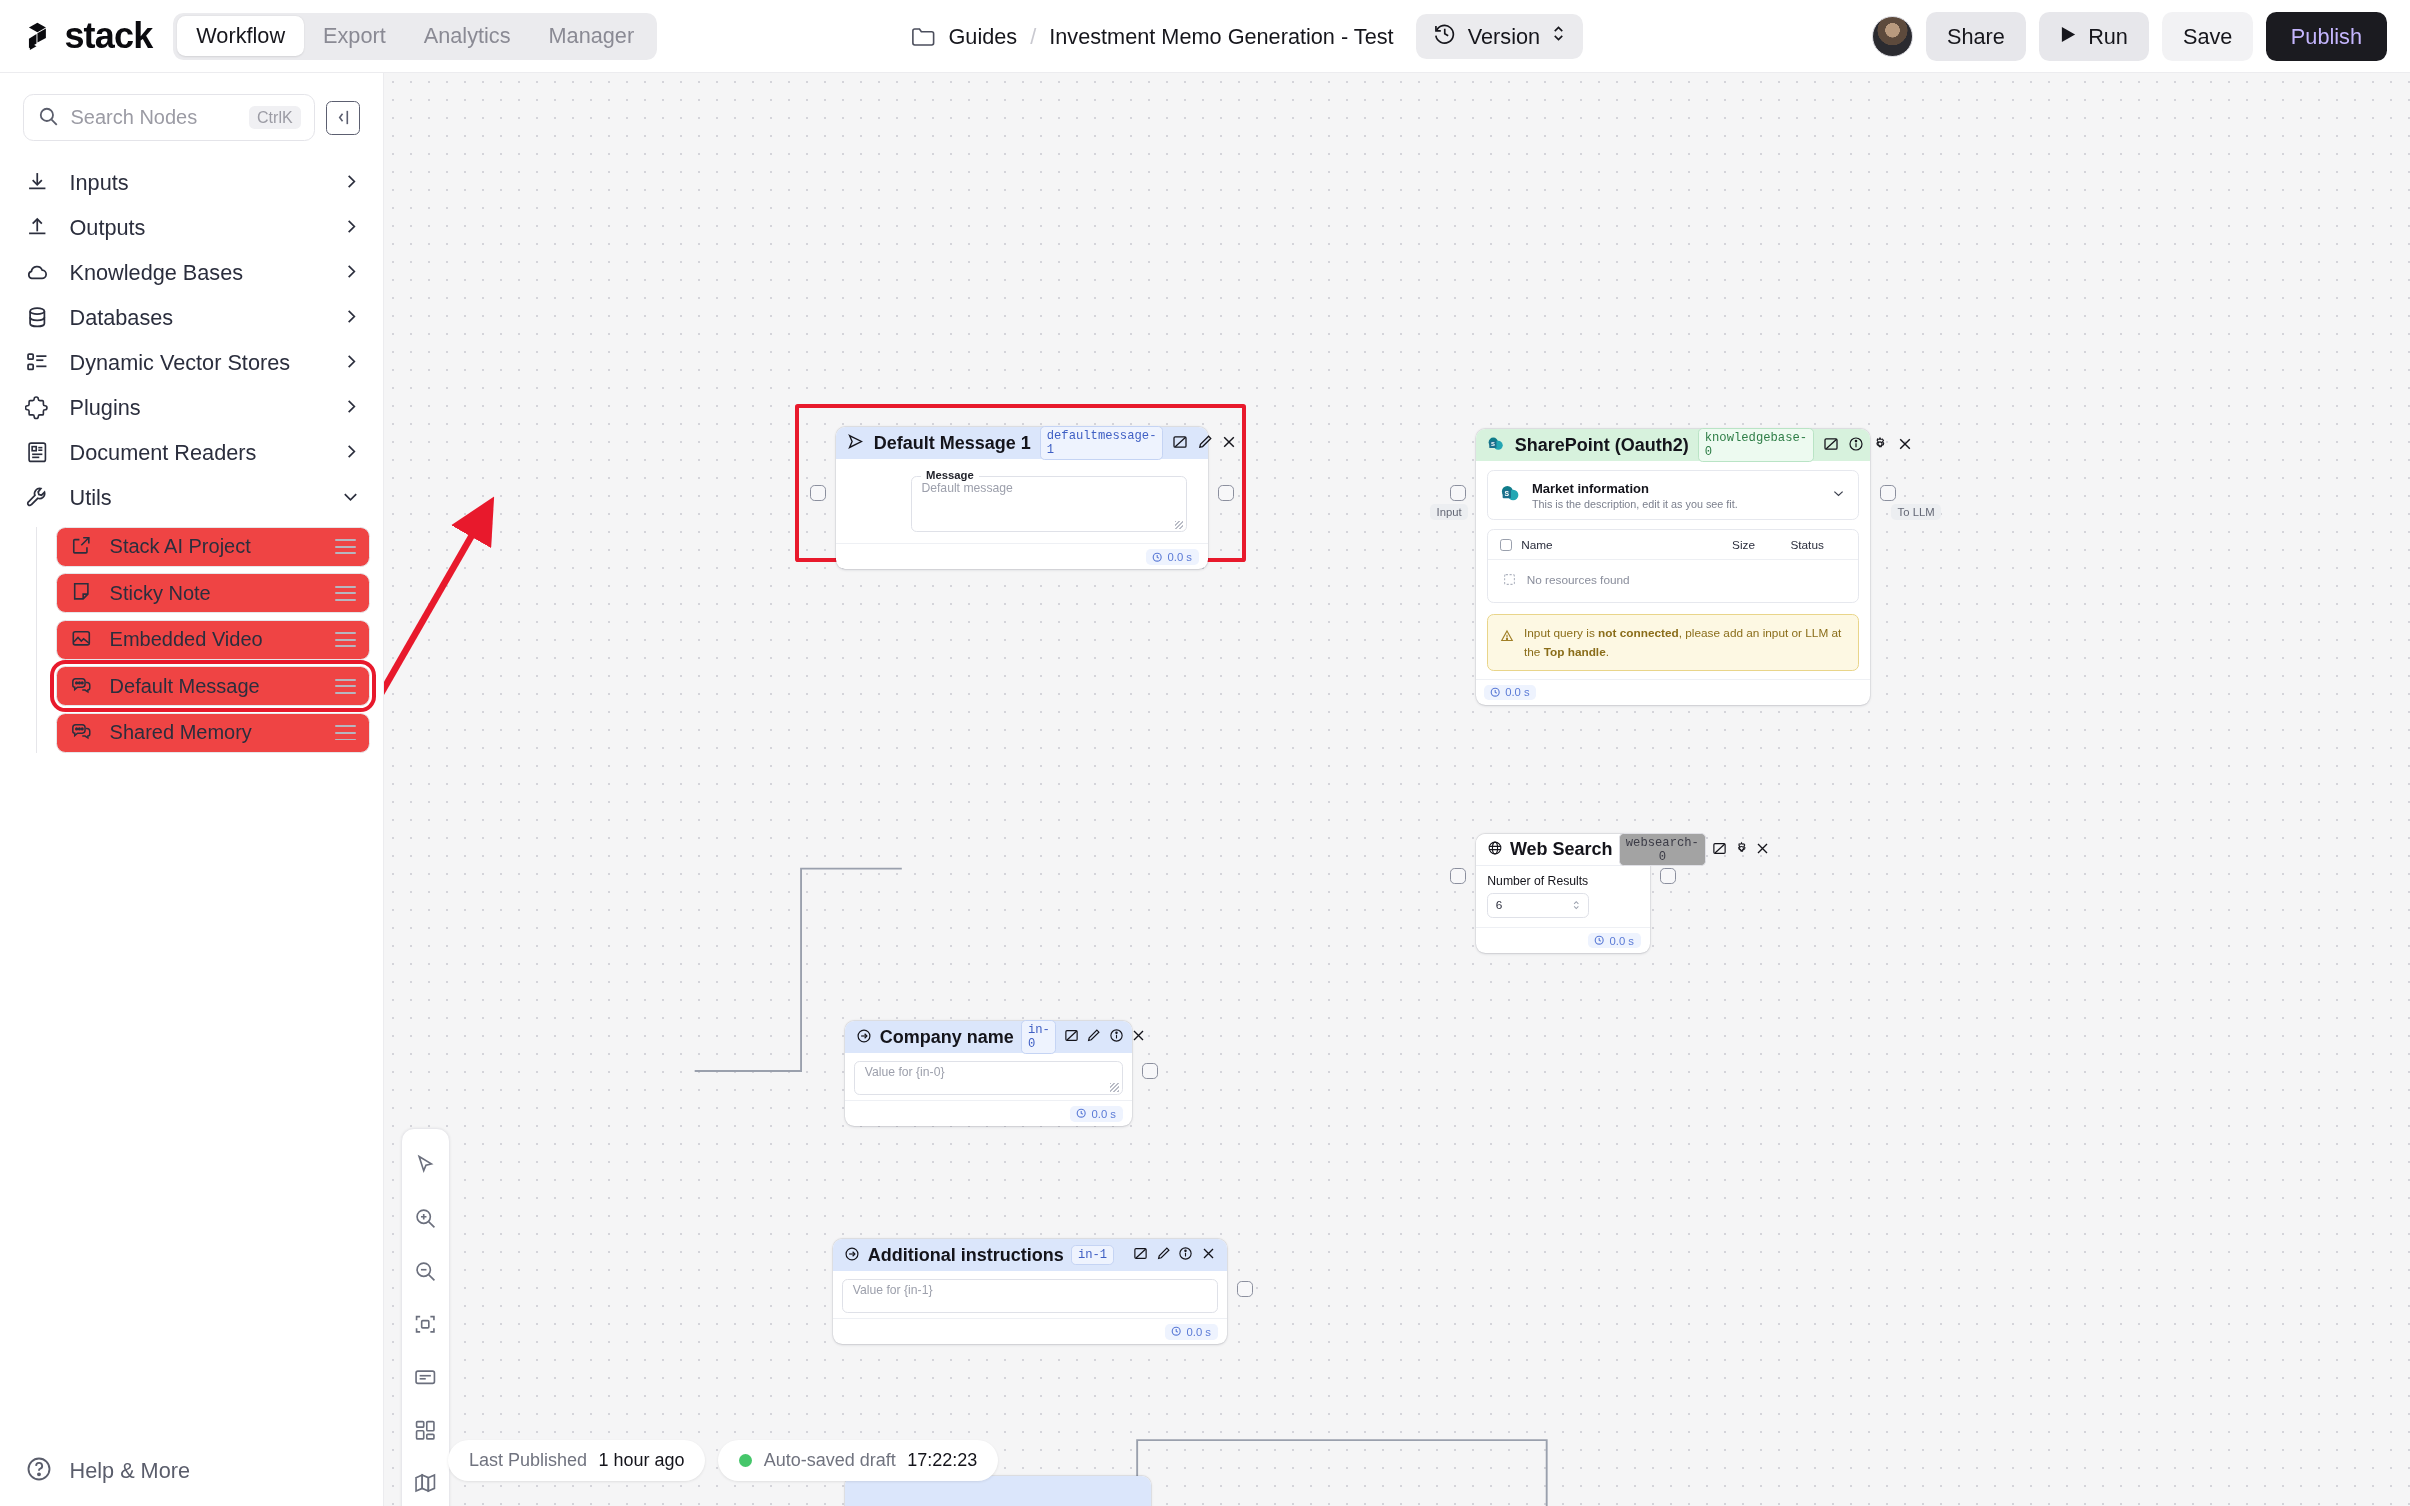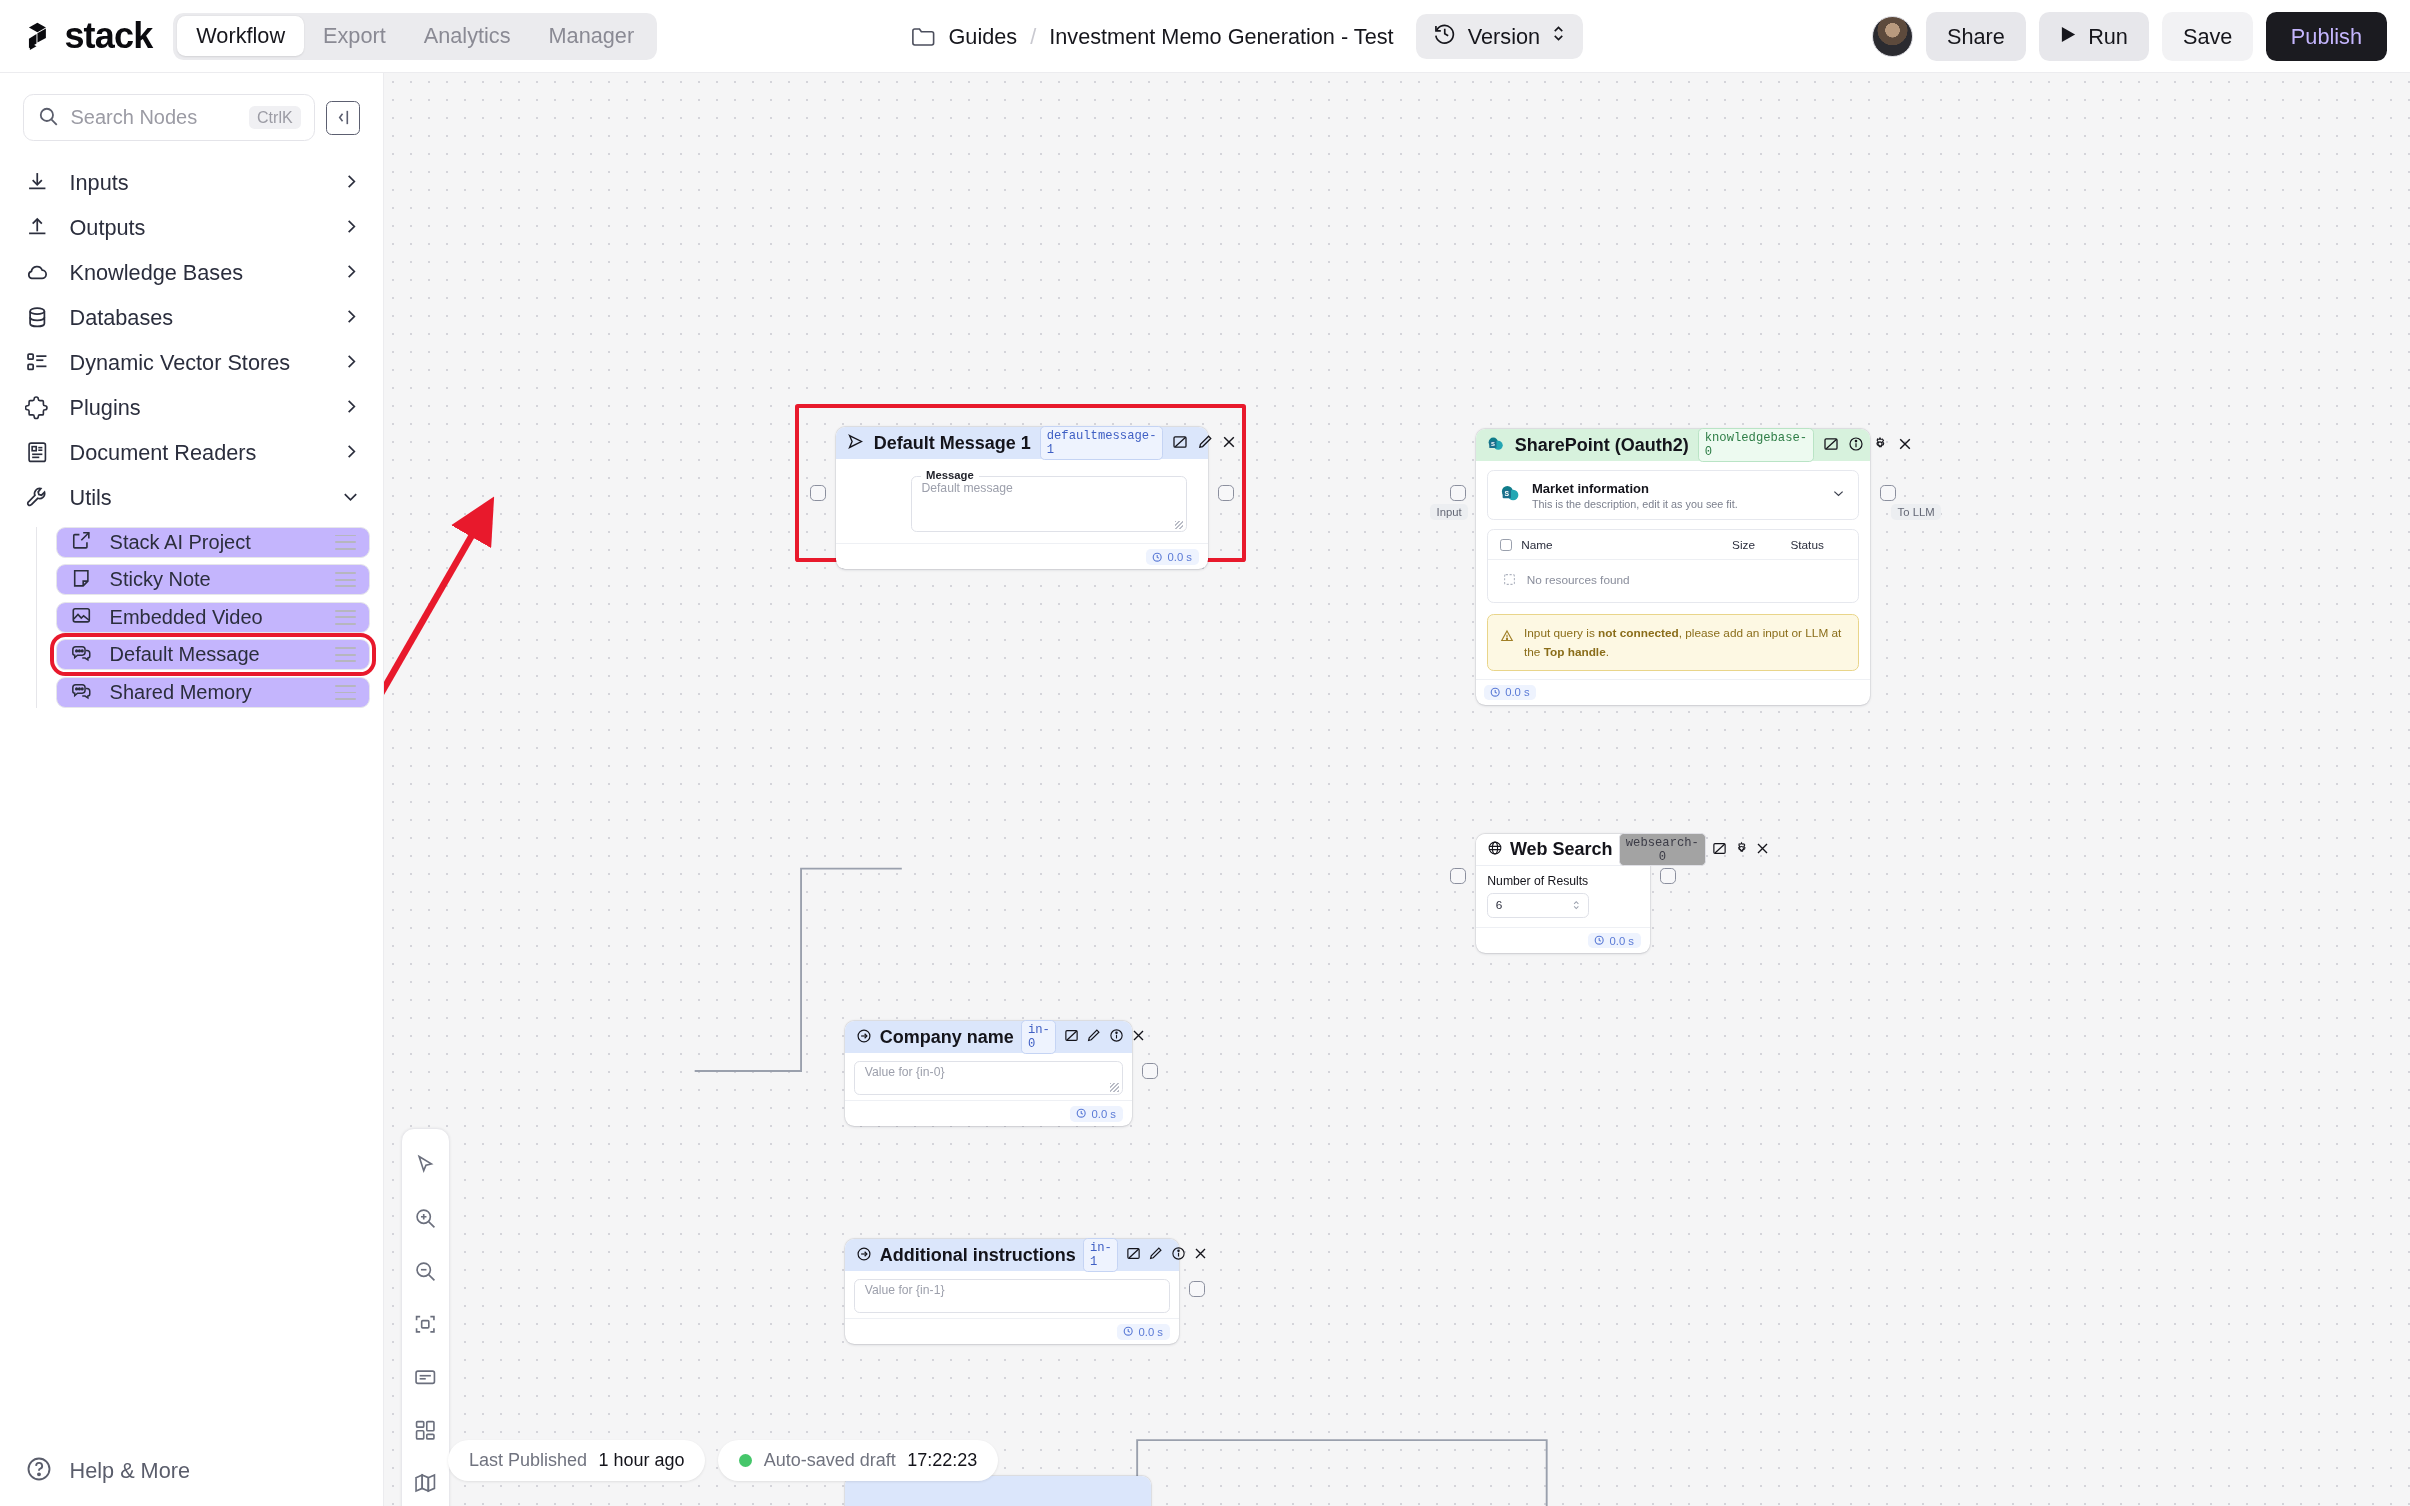--- a/index.html
+++ b/index.html
@@ -70,22 +70,22 @@
   .nav-list { margin-top: 19px; }
   .nav-item {
     height:45px; display:flex; align-items:center; gap:19px;
     padding: 0 22.6px 0 24.5px; cursor:pointer;
   }
   .nav-item .label { flex:1; font-size:21.7px; color:#2b2e3d; }
   .nav-icon { width:26px; height:26px; flex:none; display:flex; align-items:center; justify-content:center; }
 
   .sub-wrap { margin: 5.6px 0 0 36px; padding-left: 19px; border-left: 1.9px solid #e6e6ea; }
   .sub-item {
-    position:relative; height:31px; margin: 6.6px 13px 6.6px 0;
-    border:0.9px solid #e6e6ea; border-radius:9.4px; background:#c4b5fd;
+    position:relative; height:40px; margin: 6.6px 13px 6.6px 0;
+    border:0.9px solid #e6e6ea; border-radius:9.4px; background:#ef4444;
     display:flex; align-items:center; gap:17px; padding: 0 13px; cursor:grab;
   }
   .sub-item .label { flex:1; font-size:20px; color:#2b2e3d; }
   .grip { width:21px; height:15px; display:flex; flex-direction:column; justify-content:space-between; }
   .grip i { display:block; height:1.9px; background:#b6b6bf; border-radius:1.9px; }
   .sub-item.hl { outline: 4.7px solid #e8192c; outline-offset: 2.8px; border-radius: 9.4px; }
 
   .help-row { position:absolute; left:0; bottom:21px; width:100%; display:flex; align-items:center; gap:17px; padding-left:24.5px; cursor:pointer; }
   .help-row .label { font-size:21.7px; color:#5a5d6b; }
 
@@ -738,21 +738,21 @@
         <svg width="10.4" height="10.4" viewBox="0 0 12 12" fill="none" stroke="#5a7ad6" stroke-width="1.3">
             <circle cx="6" cy="6" r="4.6"></circle>
             <path d="M6 3.4V6l1.8 1.1"></path>
           </svg>
         <span>0.0 s</span>
       </span>
     </div>
     <div class="handle" style="right:-26px; top:42px;"></div>
   </div>
 
-  <div class="node" style="left:461px; top:1166px; width:334px;">
+  <div class="node" style="left:449px; top:1166px; width:394px;">
     <div class="nhead blue" style="gap:7.5px;">
       <span>
         <svg width="16" height="16" viewBox="0 0 20 20" fill="none" stroke="#14141b" stroke-width="1.5">
           <circle cx="10" cy="10" r="7.4"></circle>
             <path d="M6.4 10h7"></path>
             <path d="M10.8 7.2L13.6 10l-2.8 2.8"></path>
         </svg>
       </span>
       <span class="ntitle">Additional instructions</span>
       <span class="chip blue">in-1</span>

